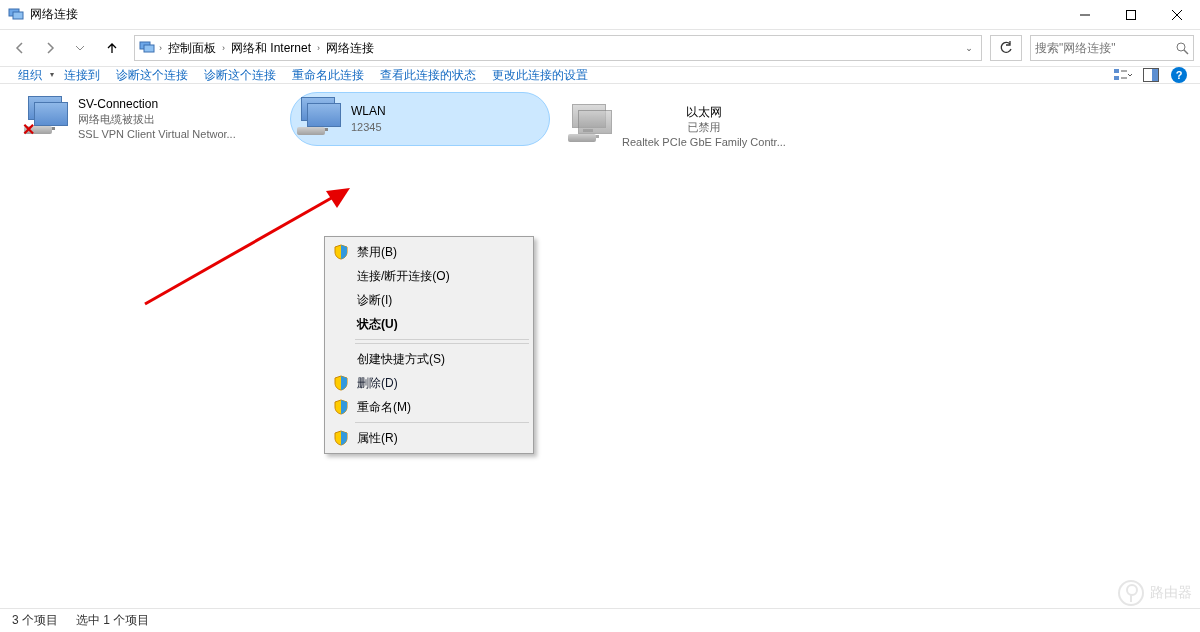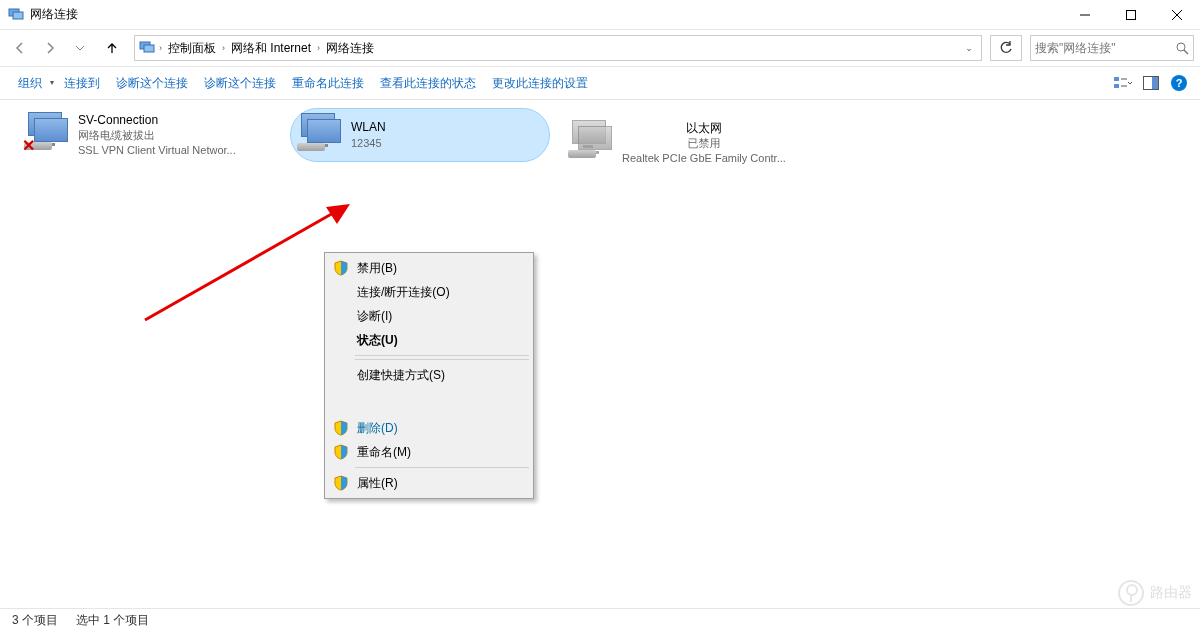--- a/index.html
+++ b/index.html
@@ -21,21 +21,21 @@
 .addressbar .loc-icon { width:16px; height:16px; margin-right:2px; }
 .crumb { padding:0 4px; white-space:nowrap; }
 .crumb-sep { color:#666; padding:0 2px; font-size:10px; }
 .addr-drop { margin-left:auto; width:20px; text-align:center; color:#555; }
 .refresh { width:32px; height:26px; border:1px solid #ccc; display:flex; align-items:center; justify-content:center; margin-left:6px; }
 .searchbox { width:164px; height:26px; border:1px solid #ccc; display:flex; align-items:center; margin-left:6px; padding:0 4px; color:#777; }
 .searchbox span { flex:1; }
 .searchbox .mag { width:14px; height:14px; }
 
 
-.cmdbar { height:34px; border-top:1px solid #e5e5e5; border-bottom:1px solid #e5e5e5; background:#fff; display:flex; align-items:center; padding:0 10px; }
+.cmdbar { height:18px; border-top:1px solid #e5e5e5; border-bottom:1px solid #e5e5e5; background:#fff; display:flex; align-items:center; padding:0 10px; }
 .cmdbar .cmd { padding:0 8px; color:#146ac2; cursor:default; }
 .cmdbar .cmd.org { color:#146ac2; padding-right:14px; position:relative; }
 .cmdbar .cmd.org::after { content:"▾"; font-size:8px; position:absolute; right:2px; top:3px; color:#555; }
 .cmdbar .right { margin-left:auto; display:flex; align-items:center; gap:6px; }
 .cmdbar .ricon { width:22px; height:22px; display:flex; align-items:center; justify-content:center; }
 .helpcircle { width:16px; height:16px; border-radius:50%; background:#0078d7; color:#fff; font-size:11px; display:flex; align-items:center; justify-content:center; font-weight:bold;}
 
 
 .content { position:relative; height:500px; padding:8px 4px; }
 .conn-item { position:absolute; width:260px; height:54px; display:flex; padding:2px 4px; }
@@ -47,21 +47,21 @@
 .cable { position:absolute; bottom:2px; left:2px; width:28px; height:8px; background:linear-gradient(#d0d0d0,#a0a0a0); border-radius:2px; }
 .redx { position:absolute; left:0; bottom:0; width:16px; height:16px; color:#d40000; font-weight:bold; font-size:16px; }
 .conn-text { display:flex; flex-direction:column; justify-content:center; line-height:1.35; overflow:hidden; }
 .conn-text .line2, .conn-text .line3 { color:#666; font-size:11px; white-space:nowrap; overflow:hidden; text-overflow:ellipsis; }
 .grey .monitor { filter:grayscale(100%); opacity:0.7; background:linear-gradient(#ccc,#999); border-color:#888;}
 
 
 .ctxmenu { position:absolute; left:324px; top:152px; width:210px; background:#f0f0f0; border:1px solid #a0a0a0; box-shadow:3px 3px 4px rgba(0,0,0,0.25); padding:3px 2px; }
 .ctxmenu .mi { height:24px; display:flex; align-items:center; padding:0 8px 0 30px; position:relative; }
 .ctxmenu .mi.bold { font-weight:bold; }
-.ctxmenu .mi.disabled { color:#0369a1;margin-top:29px; }
+.ctxmenu .mi.disabled { color:#0f172a; }
 .ctxmenu .sep { height:1px; background:#d0d0d0; margin:3px 2px 3px 28px; }
 .ctxmenu .shield { position:absolute; left:6px; top:4px; width:16px; height:16px; }
 
 
 .redarrow { position:absolute; pointer-events:none; }
 
 
 .statusbar { position:absolute; bottom:0; left:0; right:0; height:24px; border-top:1px solid #e5e5e5; display:flex; align-items:center; padding:0 12px; gap:18px; font-size:12px; color:#333; }
 
 

